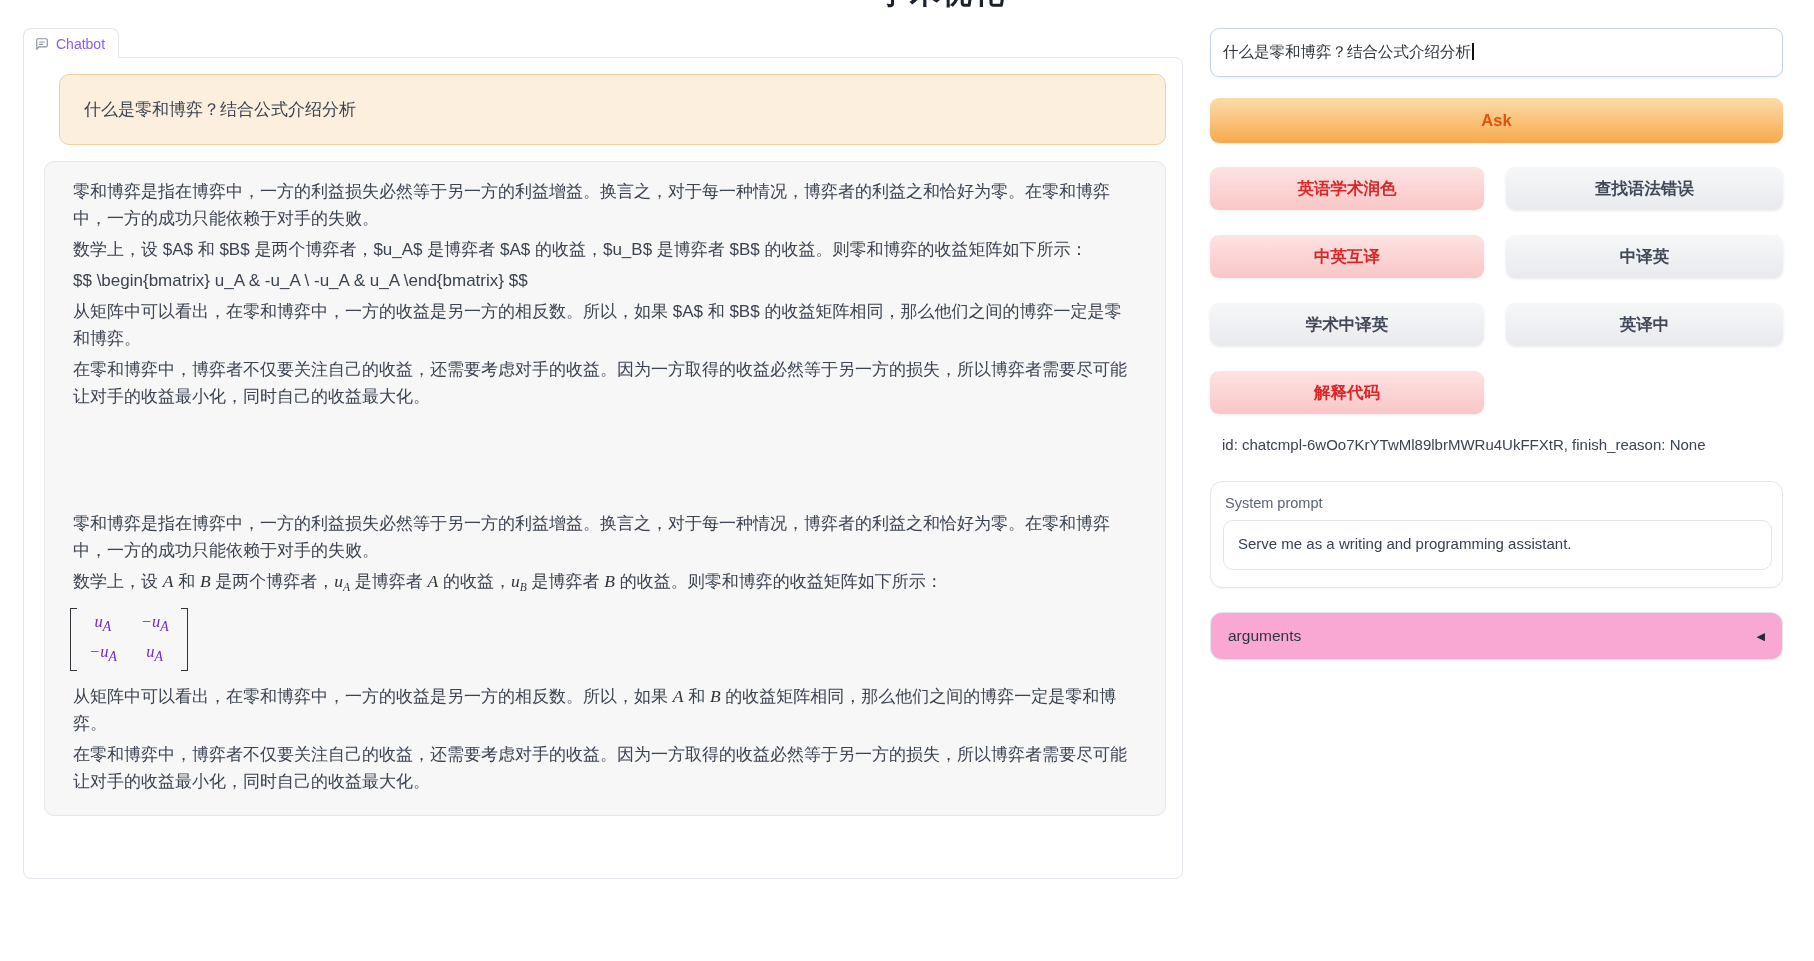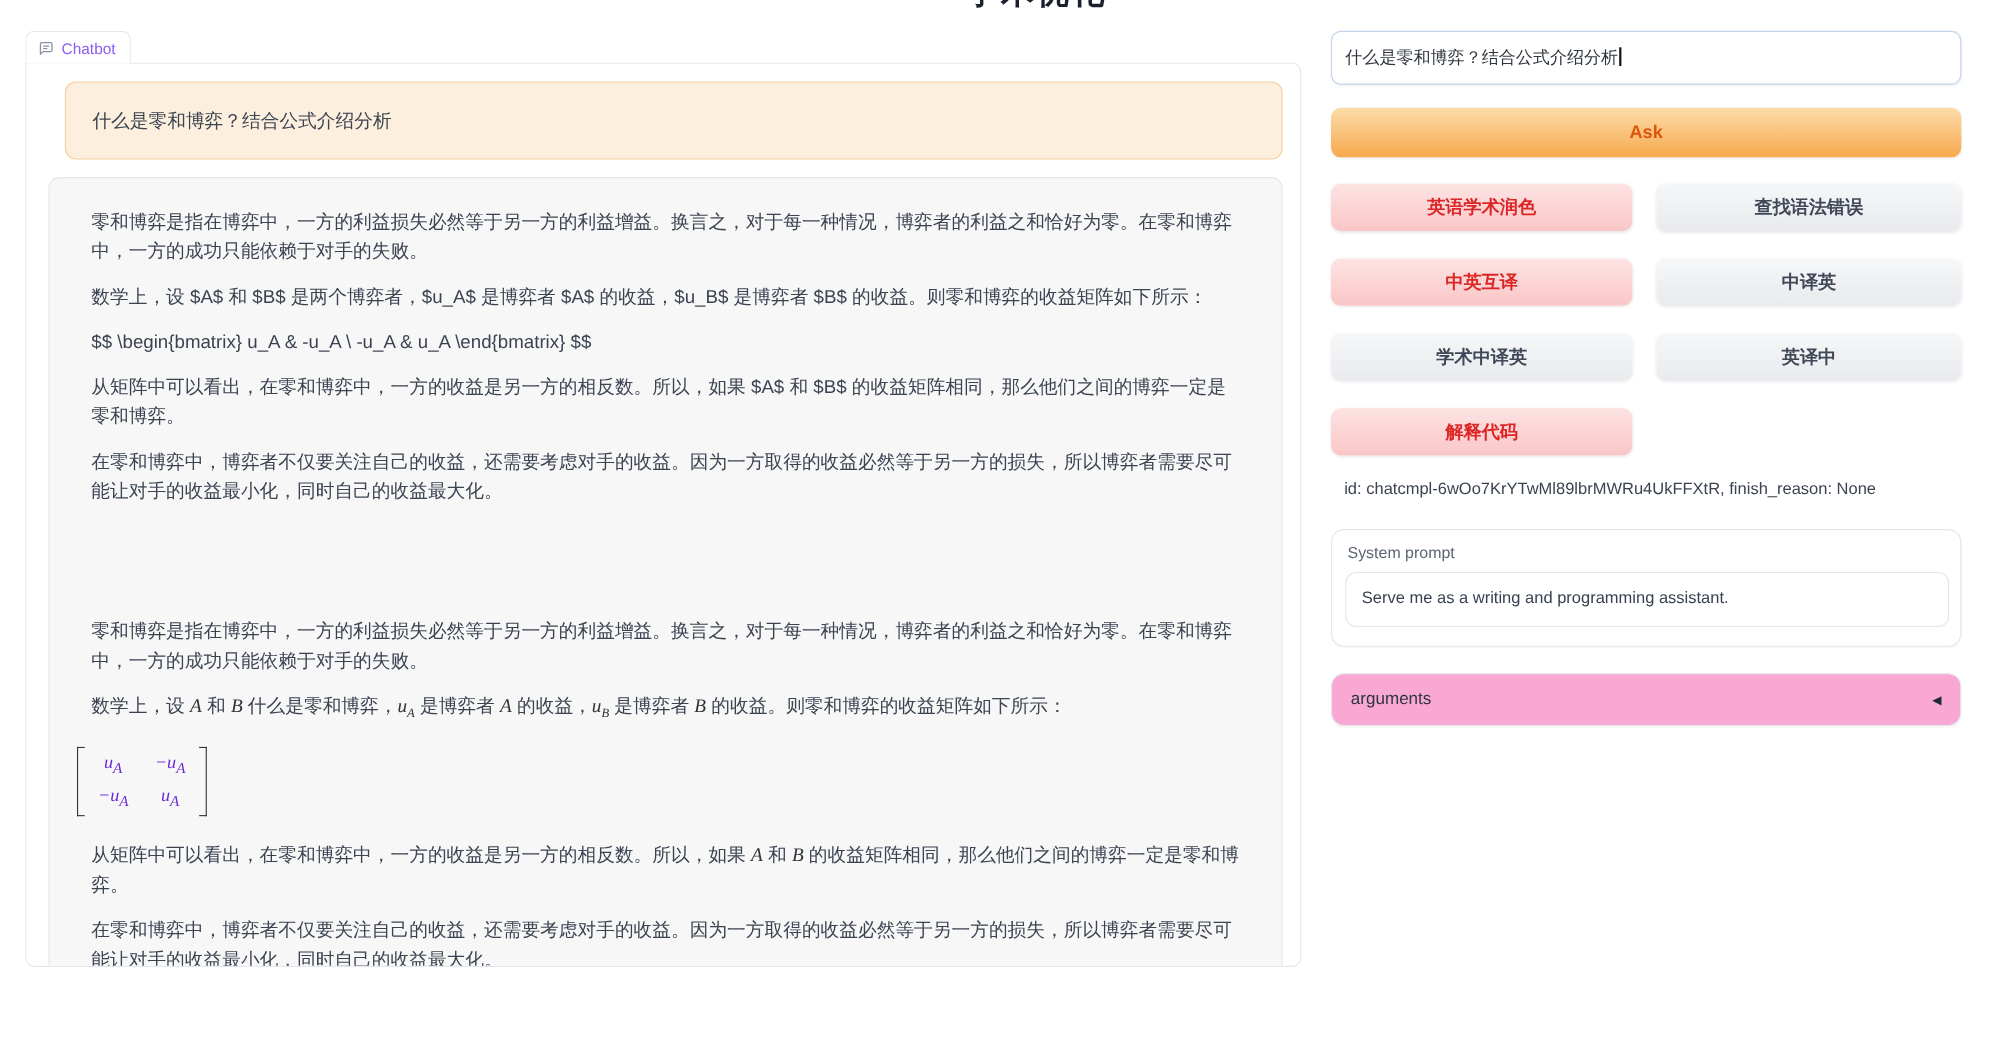--- a/index.html
+++ b/index.html
@@ -29,21 +29,21 @@
   .messages{position:absolute;inset:0;padding:16px;box-sizing:border-box;overflow:hidden;}
   .bubble{box-sizing:border-box;border-radius:10px;font-size:17px;line-height:27px;color:#3b4351;}
   .bubble.user{
     margin-left:19px;background:#fdefdd;border:1px solid #f5cf9f;
     padding:21px 24px;
   }
   .bubble.bot{
     margin-left:4px;margin-top:16px;background:#f7f7f8;border:1px solid #e4e6ea;
     padding:12px 24px 16px 24px;min-height:600px;
   }
-  .bubble p{margin:14px;}
+  .bubble p{margin:4px;}
   .rendered{margin-top:100px;}
   .mv{font-family:"Liberation Serif","DejaVu Serif",serif;font-style:italic;font-size:17.5px;color:#2f3337;}
   sub.mv{font-size:11.5px;}
   
   .bmatrix{display:inline-flex;align-items:stretch;margin:3px 0 2px 1px;}
   .brk{width:7px;border:1.6px solid #2f3337;box-sizing:border-box;}
   .brk-l{border-right:none;}
   .brk-r{border-left:none;}
   .mcells{
     display:grid;grid-template-columns:auto auto;column-gap:24px;padding:2px 12px;
@@ -121,21 +121,21 @@
       <div class="raw">
         <p>零和博弈是指在博弈中，一方的利益损失必然等于另一方的利益增益。换言之，对于每一种情况，博弈者的利益之和恰好为零。在零和博弈中，一方的成功只能依赖于对手的失败。</p>
         <p>数学上，设 $A$ 和 $B$ 是两个博弈者，$u_A$ 是博弈者 $A$ 的收益，$u_B$ 是博弈者 $B$ 的收益。则零和博弈的收益矩阵如下所示：</p>
         <p>$$ \begin{bmatrix} u_A &amp; -u_A \ -u_A &amp; u_A \end{bmatrix} $$</p>
         <p>从矩阵中可以看出，在零和博弈中，一方的收益是另一方的相反数。所以，如果 $A$ 和 $B$ 的收益矩阵相同，那么他们之间的博弈一定是零和博弈。</p>
         <p>在零和博弈中，博弈者不仅要关注自己的收益，还需要考虑对手的收益。因为一方取得的收益必然等于另一方的损失，所以博弈者需要尽可能让对手的收益最小化，同时自己的收益最大化。</p>
       </div>
 
       <div class="rendered">
         <p>零和博弈是指在博弈中，一方的利益损失必然等于另一方的利益增益。换言之，对于每一种情况，博弈者的利益之和恰好为零。在零和博弈中，一方的成功只能依赖于对手的失败。</p>
-        <p><span>数学上，设 </span><i class="mv">A</i><span> 和 </span><i class="mv">B</i><span> 什么是零和博弈，</span><i class="mv">u</i><sub class="mv">A</sub><span> 是博弈者 </span><i class="mv">A</i><span> 的收益，</span><i class="mv">u</i><sub class="mv">B</sub><span> 是博弈者 </span><i class="mv">B</i><span> 的收益。则零和博弈的收益矩阵如下所示：</span></p>
+        <p><span>数学上，设 </span><i class="mv">A</i><span> 和 </span><i class="mv">B</i><span> 是两个博弈者，</span><i class="mv">u</i><sub class="mv">A</sub><span> 是博弈者 </span><i class="mv">A</i><span> 的收益，</span><i class="mv">u</i><sub class="mv">B</sub><span> 是博弈者 </span><i class="mv">B</i><span> 的收益。则零和博弈的收益矩阵如下所示：</span></p>
 
         <div class="bmatrix">
           <span class="brk brk-l"></span>
           <span class="mcells">
             <span><i>u</i><sub>A</sub></span>
             <span><i>−u</i><sub>A</sub></span>
             <span><i>−u</i><sub>A</sub></span>
             <span><i>u</i><sub>A</sub></span>
           </span>
           <span class="brk brk-r"></span>

